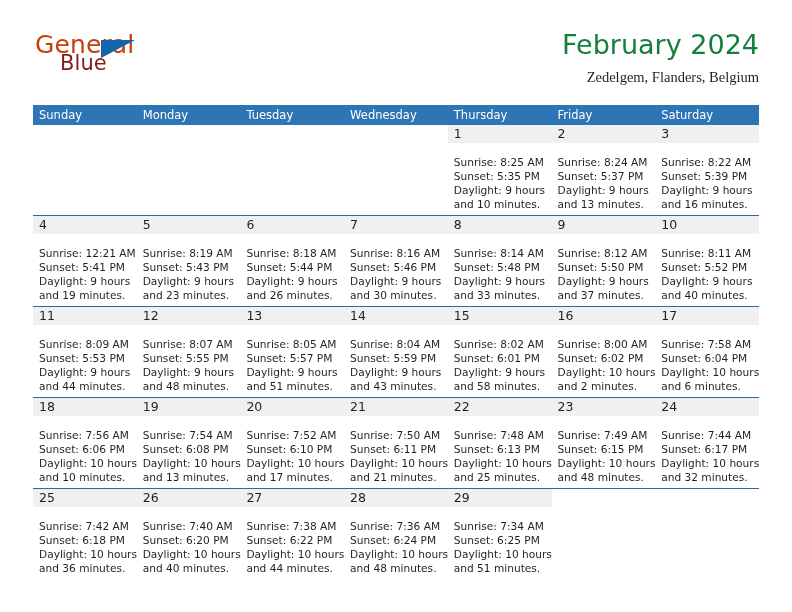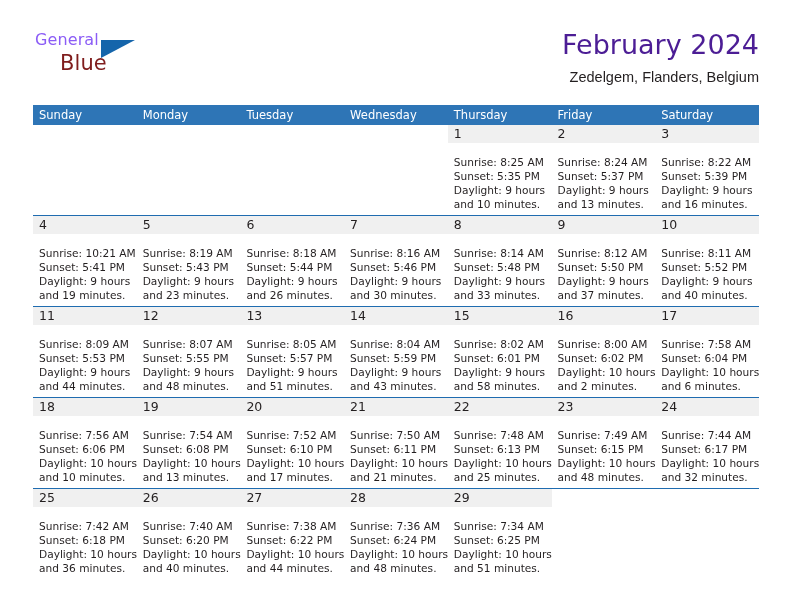--- a/index.html
+++ b/index.html
@@ -33,23 +33,23 @@
     position: absolute;
     left: 0;
     top: 2px;
     width: 200px;
     height: 56px;
   }
   .brand-general {
     position: absolute;
     left: 2px;
     top: 0px;
-    font-size: 16px;
+    font-size: 25px;
     letter-spacing: 0.1px;
-    color: #8b5cf6;
+    color: #c2410c;
     font-family: "DejaVu Sans", sans-serif;
     font-weight: 400;
   }
   .brand-blue {
     position: absolute;
     left: 27px;
     top: 21px;
     font-size: 21px;
     letter-spacing: 0.1px;
     color: #7f1d1d;
@@ -68,32 +68,32 @@
 
   .title-block {
     position: absolute;
     right: 0;
     top: 0;
     text-align: right;
   }
   .cal-title {
     font-size: 27px;
     font-weight: 400;
-    color: #4c1d95;
+    color: #15803d;
     line-height: 34px;
     font-family: "DejaVu Sans", sans-serif;
     white-space: nowrap;
   }
   .cal-subtitle {
     margin-top: 6px;
     font-size: 14.5px;
     font-weight: 400;
     color: #231f20;
     line-height: 18px;
-    font-family: Liberation Sans, sans-serif;
+    font-family: Liberation Serif, serif;
     white-space: nowrap;
   }
 
   
   .calendar {
     position: absolute;
     left: 33px;
     top: 105px;
     width: 726px;
     border-collapse: collapse;
@@ -243,21 +243,21 @@
                 <div>and 16 minutes.</div>
               </div>
             </div>
           </td>
         </tr>
         <tr class="week-row">
           <td>
             <div class="cell-inner">
               <div class="daynum-band">4</div>
               <div class="info">
-                <div>Sunrise: 10:21 AM</div>
+                <div>Sunrise: 12:21 AM</div>
                 <div>Sunset: 5:41 PM</div>
                 <div>Daylight: 9 hours</div>
                 <div>and 19 minutes.</div>
               </div>
             </div>
           </td>
           <td>
             <div class="cell-inner">
               <div class="daynum-band">5</div>
               <div class="info">

